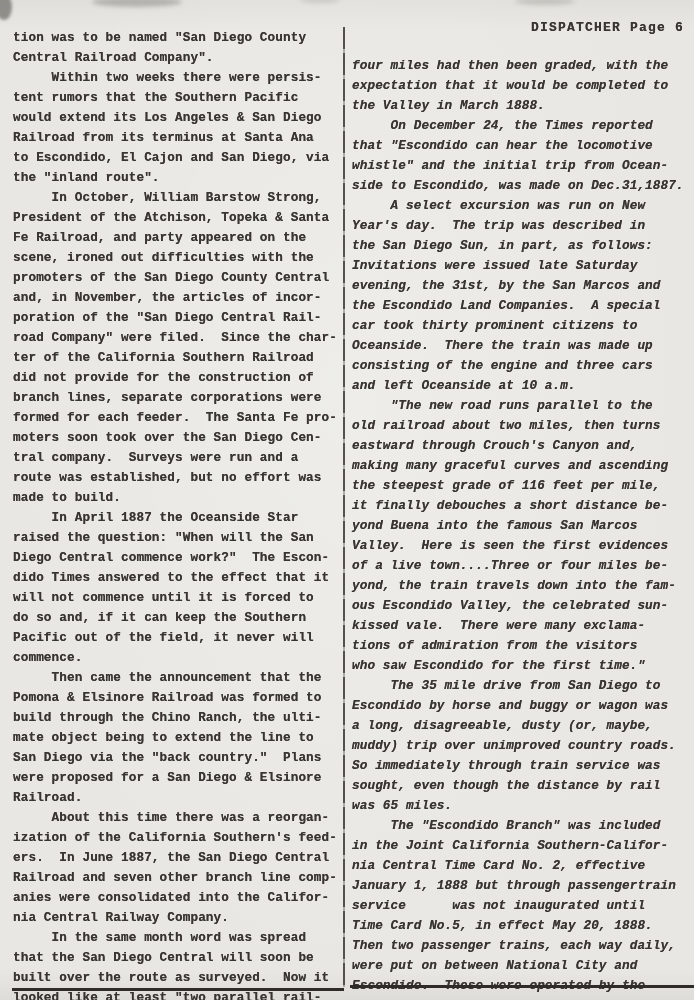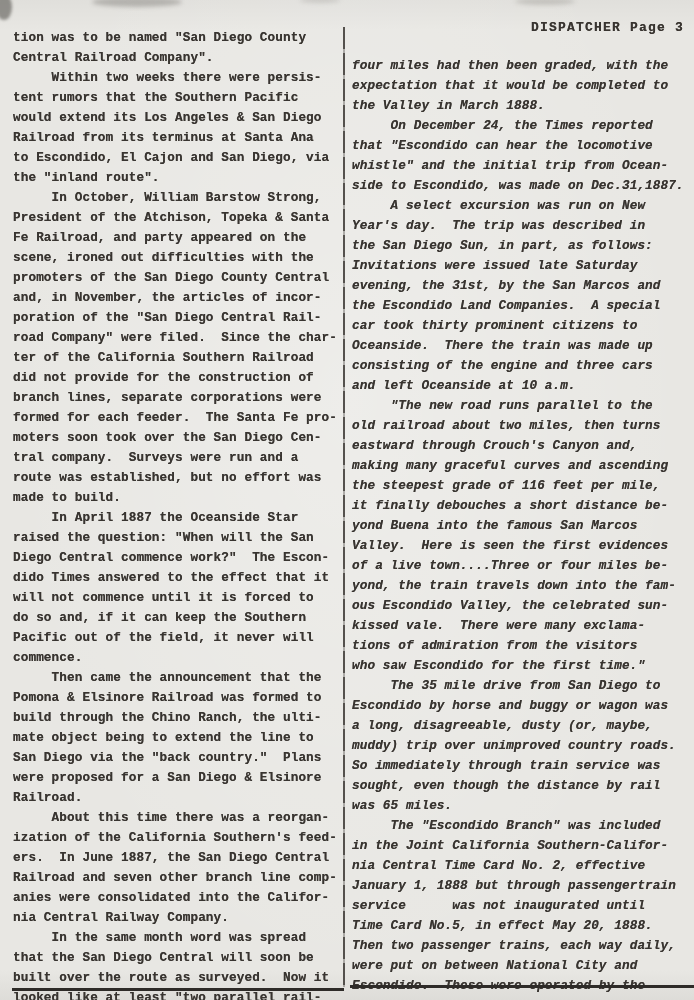--- a/index.html
+++ b/index.html
@@ -72,21 +72,21 @@
 </style>
 </head>
 <body>
 
 <div class="page">
   <div class="smudge smudge-a"></div>
   <div class="smudge smudge-b"></div>
   <div class="smudge smudge-c"></div>
   <div class="smudge smudge-d"></div>
 
-  <div class="page-header">DISPATCHER Page 3</div>
+  <div class="page-header">DISPATCHER Page 6</div>
 
   <div class="divider"></div>
 
   <div class="typed col-left">tion was to be named "San Diego County
 Central Railroad Company".
      Within two weeks there were persis-
 tent rumors that the Southern Pacific
 would extend its Los Angeles &amp; San Diego
 Railroad from its terminus at Santa Ana
 to Escondido, El Cajon and San Diego, via

